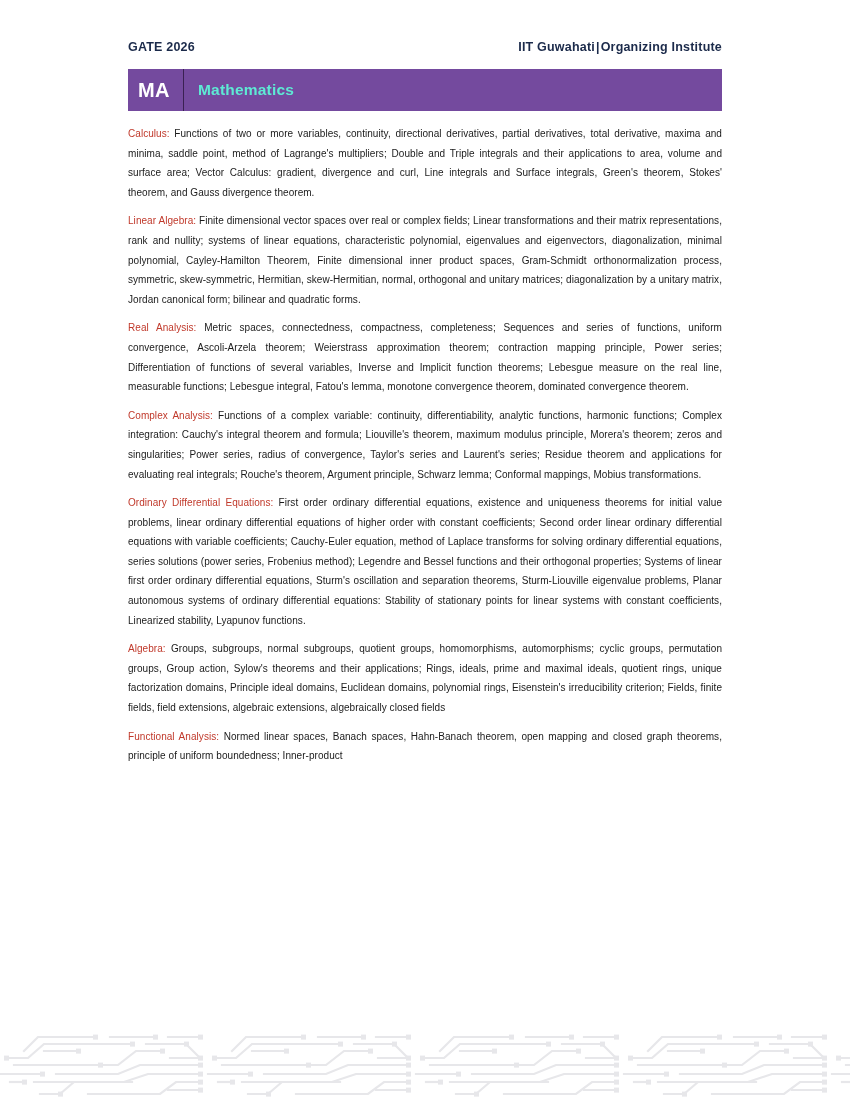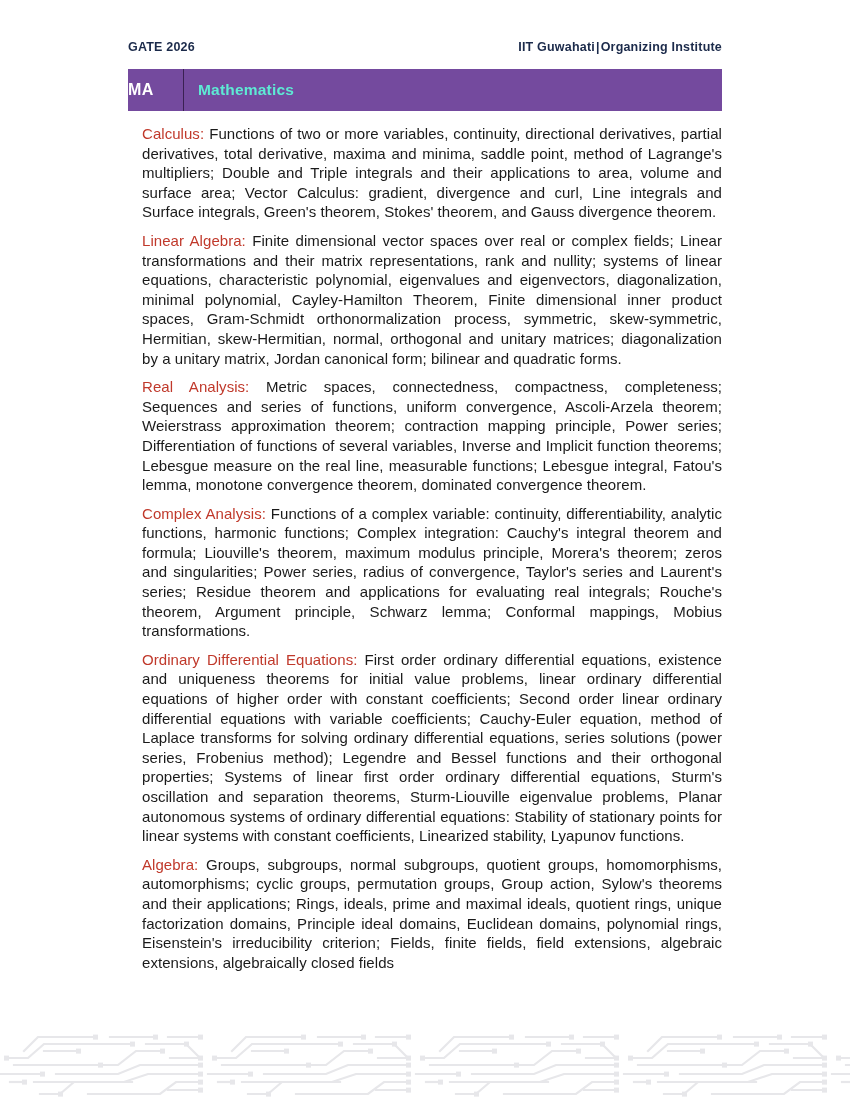--- a/index.html
+++ b/index.html
@@ -61,24 +61,25 @@
     height: 42px;
     background: #744a9e;
     display: flex;
     align-items: stretch;
     box-sizing: border-box;
   }
   .subject-code {
     width: 56px;
     display: flex;
     align-items: center;
+    padding-left: 10px;
     box-sizing: border-box;
     border-right: 1px solid #3a2152;
     color: #ffffff;
-    font-size: 16px;
+    font-size: 20px;
     font-weight: bold;
     letter-spacing: 0.3px;
   }
   .subject-name {
     flex: 1;
     display: flex;
     align-items: center;
     padding-left: 14px;
     box-sizing: border-box;
     color: #5eead4;
@@ -90,22 +91,22 @@
   
   .syllabus {
     position: absolute;
     left: 128px;
     top: 124px;
     width: 594px;
     height: 900px;
     overflow: hidden;
   }
   .topic {
-    margin: 0 0 9px 14px;
-    font-size: 15px;
+    margin: 0 0 9px 0;
+    font-size: 10px;
     line-height: 19.6px;
     color: #1a1a1a;
     text-align: justify;
     text-justify: inter-word;
     letter-spacing: 0.05px;
   }
   .topic-title {
     color: #c0392b;
     font-weight: normal;
   }
@@ -152,20 +153,23 @@
       <span class="topic-title">Real Analysis:</span><span> Metric spaces, connectedness, compactness, completeness; Sequences and series of functions, uniform convergence, Ascoli-Arzela theorem; Weierstrass approximation theorem; contraction mapping principle, Power series; Differentiation of functions of several variables, Inverse and Implicit function theorems; Lebesgue measure on the real line, measurable functions; Lebesgue integral, Fatou's lemma, monotone convergence theorem, dominated convergence theorem.</span>
     </p>
     <p class="topic">
       <span class="topic-title">Complex Analysis:</span><span> Functions of a complex variable: continuity, differentiability, analytic functions, harmonic functions; Complex integration: Cauchy's integral theorem and formula; Liouville's theorem, maximum modulus principle, Morera's theorem; zeros and singularities; Power series, radius of convergence, Taylor's series and Laurent's series; Residue theorem  and applications for evaluating real integrals; Rouche's theorem, Argument principle, Schwarz lemma; Conformal mappings, Mobius transformations.</span>
     </p>
     <p class="topic">
       <span class="topic-title">Ordinary Differential Equations:</span><span> First order ordinary differential equations, existence and uniqueness theorems for initial value problems, linear ordinary differential equations of higher order with constant coefficients; Second order linear ordinary differential equations with variable coefficients; Cauchy-Euler equation, method of Laplace transforms for solving ordinary differential equations, series solutions (power series, Frobenius method); Legendre and Bessel functions and their orthogonal properties; Systems of linear first order ordinary differential equations, Sturm's oscillation and separation theorems, Sturm-Liouville eigenvalue problems, Planar autonomous systems of ordinary differential equations: Stability of stationary points for linear systems with constant coefficients, Linearized stability, Lyapunov functions.</span>
     </p>
     <p class="topic">
       <span class="topic-title">Algebra:</span><span> Groups, subgroups, normal subgroups, quotient groups, homomorphisms, automorphisms; cyclic groups, permutation groups, Group action, Sylow's theorems and their applications; Rings, ideals, prime and maximal ideals, quotient rings, unique factorization domains, Principle ideal domains, Euclidean domains, polynomial rings,  Eisenstein's irreducibility criterion; Fields, finite fields, field extensions, algebraic extensions, algebraically closed fields</span>
+    </p>
+    <p class="topic">
+      <span class="topic-title">Functional Analysis:</span><span> Normed linear spaces, Banach spaces, Hahn-Banach theorem, open mapping and closed graph theorems, principle of uniform boundedness; Inner-product</span>
     </p>
   </div>
 
   <div class="footer-art">
     <svg width="850" height="78" viewBox="0 0 850 78" xmlns="http://www.w3.org/2000/svg">
       <defs>
         <g id="cell">
           <g fill="none" stroke="#e7e7ea" stroke-width="2.2" stroke-linecap="square">
 
             <path d="M24 19 L38 5 L95 5"></path>

